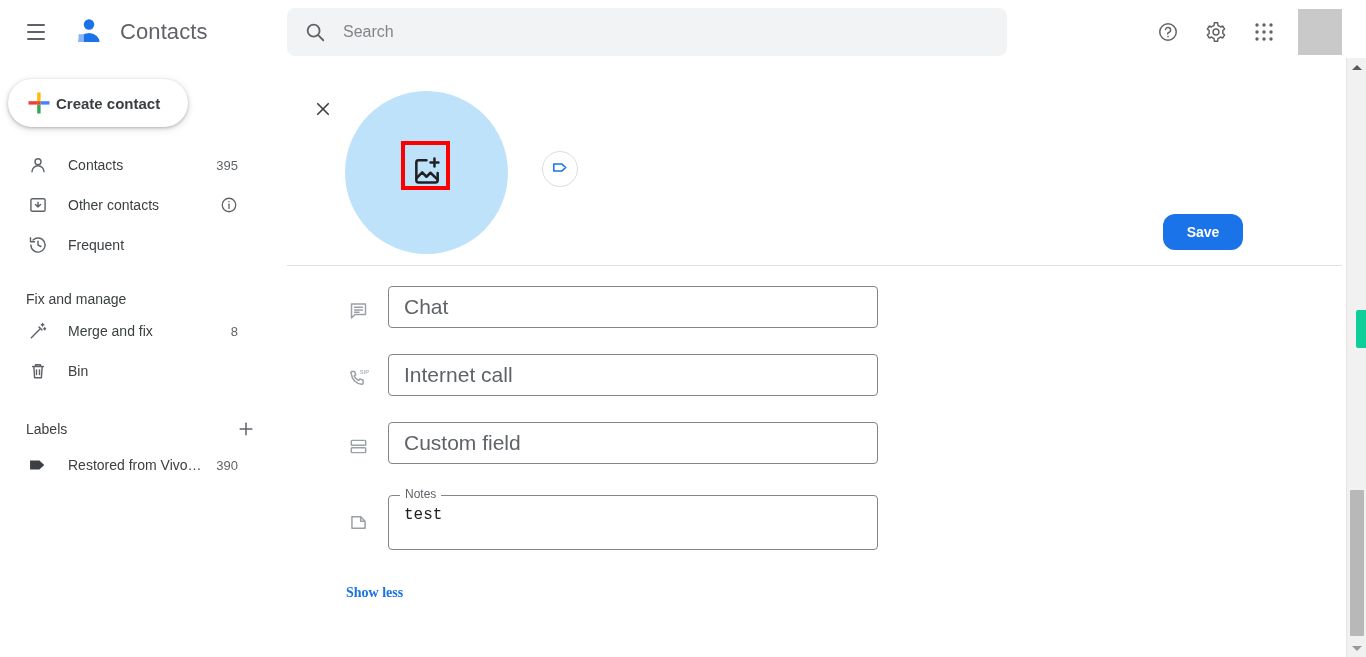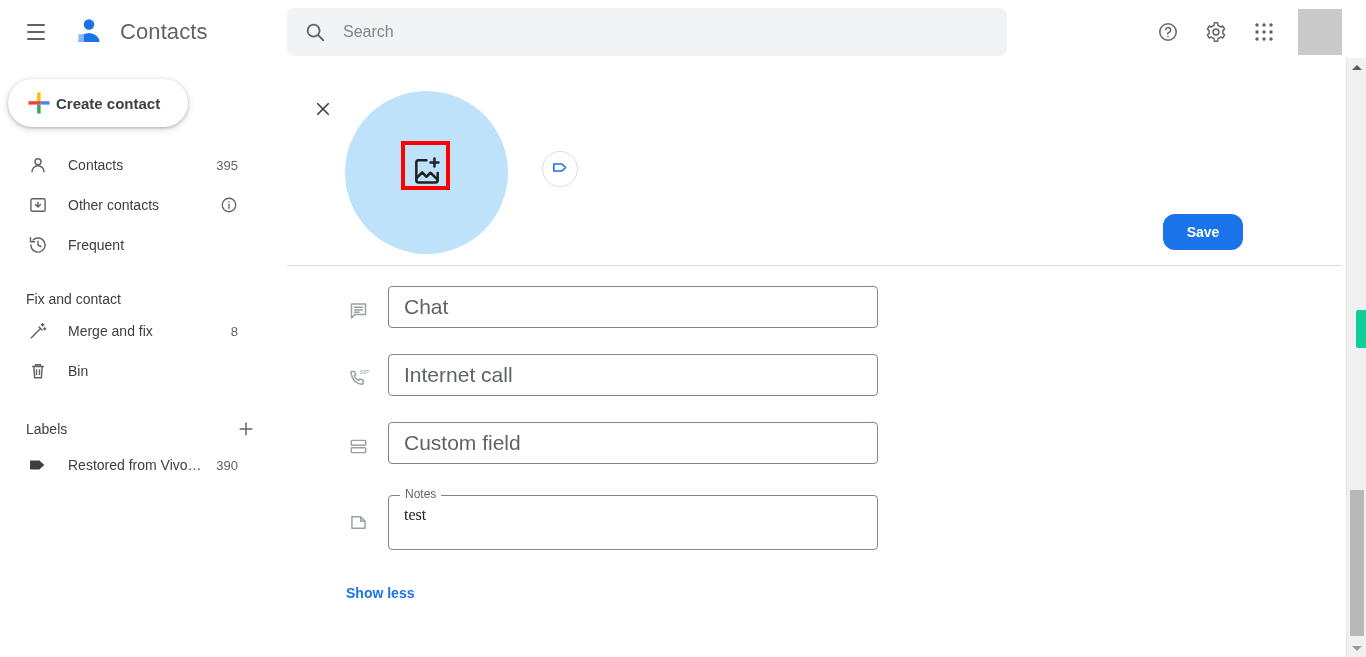--- a/index.html
+++ b/index.html
@@ -133,26 +133,26 @@
     position:absolute; left: 12px; top: -8px; background:#fff; padding: 0 5px;
     font-size: 12px; color:#5f6368; z-index: 2;
   }
   .notes-box {
     width: 490px; height: 55px; border: 1px solid #80868b; border-radius: 4px;
     display:flex; align-items:flex-start; background:#fff;
   }
   .notes-text {
     border:none; outline:none; background:transparent; resize:none;
     width:100%; height: 100%; padding: 10px 15px;
-    font-size: 16px; color:#202124; font-family:Liberation Serif, serif;
+    font-size: 16px; color:#202124; font-family:Liberation Mono, monospace;
     overflow:hidden;
   }
   .show-less {
     margin-left: 66px; margin-top: 5px; color:#1a73e8; font-size: 14px;
-    font-weight: bold; cursor:pointer; display:inline-block;
+    font-weight: bold; cursor:pointer; display:inline-block;font-family:Liberation Serif, serif;
   }
 
   
   .scrollbar {
     position:absolute; right:0; top: 58px; width: 20px; height: 599px;
     background:#f1f1f1; border-left:1px solid #e4e4e4;
   }
   .sb-arrow { width: 20px; height: 18px; display:flex; align-items:center; justify-content:center; cursor:pointer;}
   .sb-arrow-up { position:absolute; top:0; left:0; }
   .sb-arrow-down { position:absolute; bottom:0; left:0; }
@@ -284,21 +284,21 @@
             <path d="M3.5 12a8.5 8.5 0 1 0 2.6-6.1" stroke-linecap="round"></path>
             <polyline points="3,3.2 3,8 7.8,8" stroke-linecap="round" stroke-linejoin="round"></polyline>
             <polyline points="12,7.5 12,12 15.5,13.8" stroke-linecap="round"></polyline>
           </svg>
         </span>
         <span class="nav-label">Frequent</span>
         <span class="nav-count"></span>
       </div>
 
       <div class="section-title">
-        <span class="t">Fix and contact</span>
+        <span class="t">Fix and manage</span>
       </div>
 
       <div class="nav-item">
         <span class="nav-icon">
           <svg width="20" height="20" viewBox="0 0 24 24" fill="none" stroke="#5f6368" stroke-width="1.7">
             <line x1="4" y1="20" x2="15" y2="9" stroke-linecap="round"></line>
             <path d="M13.2 7.2l3.6 3.6" stroke-linecap="round"></path>
             <path d="M17.5 3v3M16 4.5h3M20 8v2.4M18.9 9.2h2.2" stroke-linecap="round"></path>
           </svg>
         </span>

